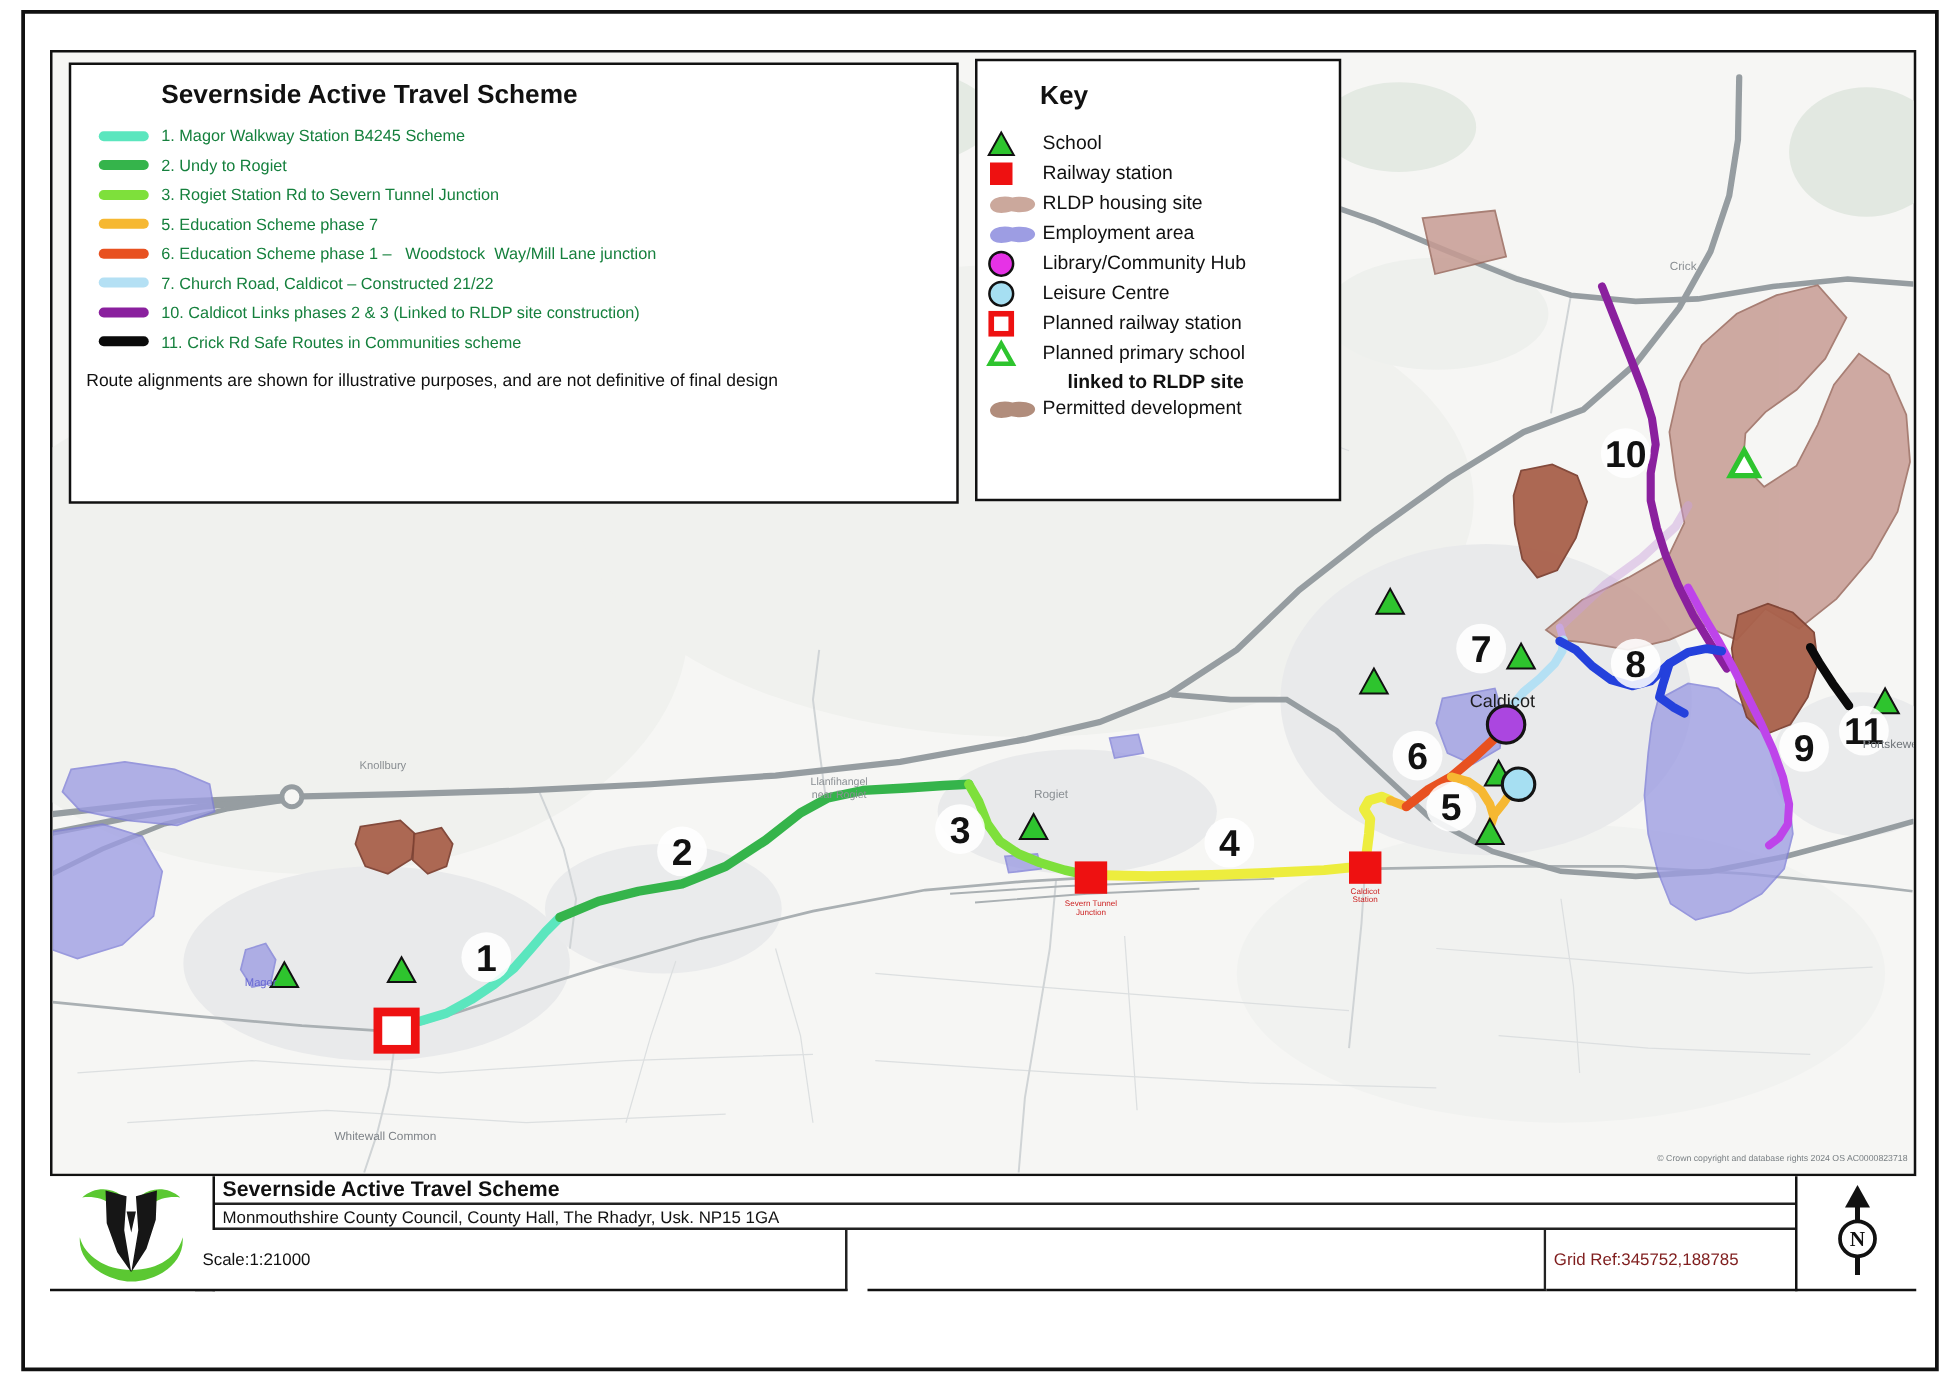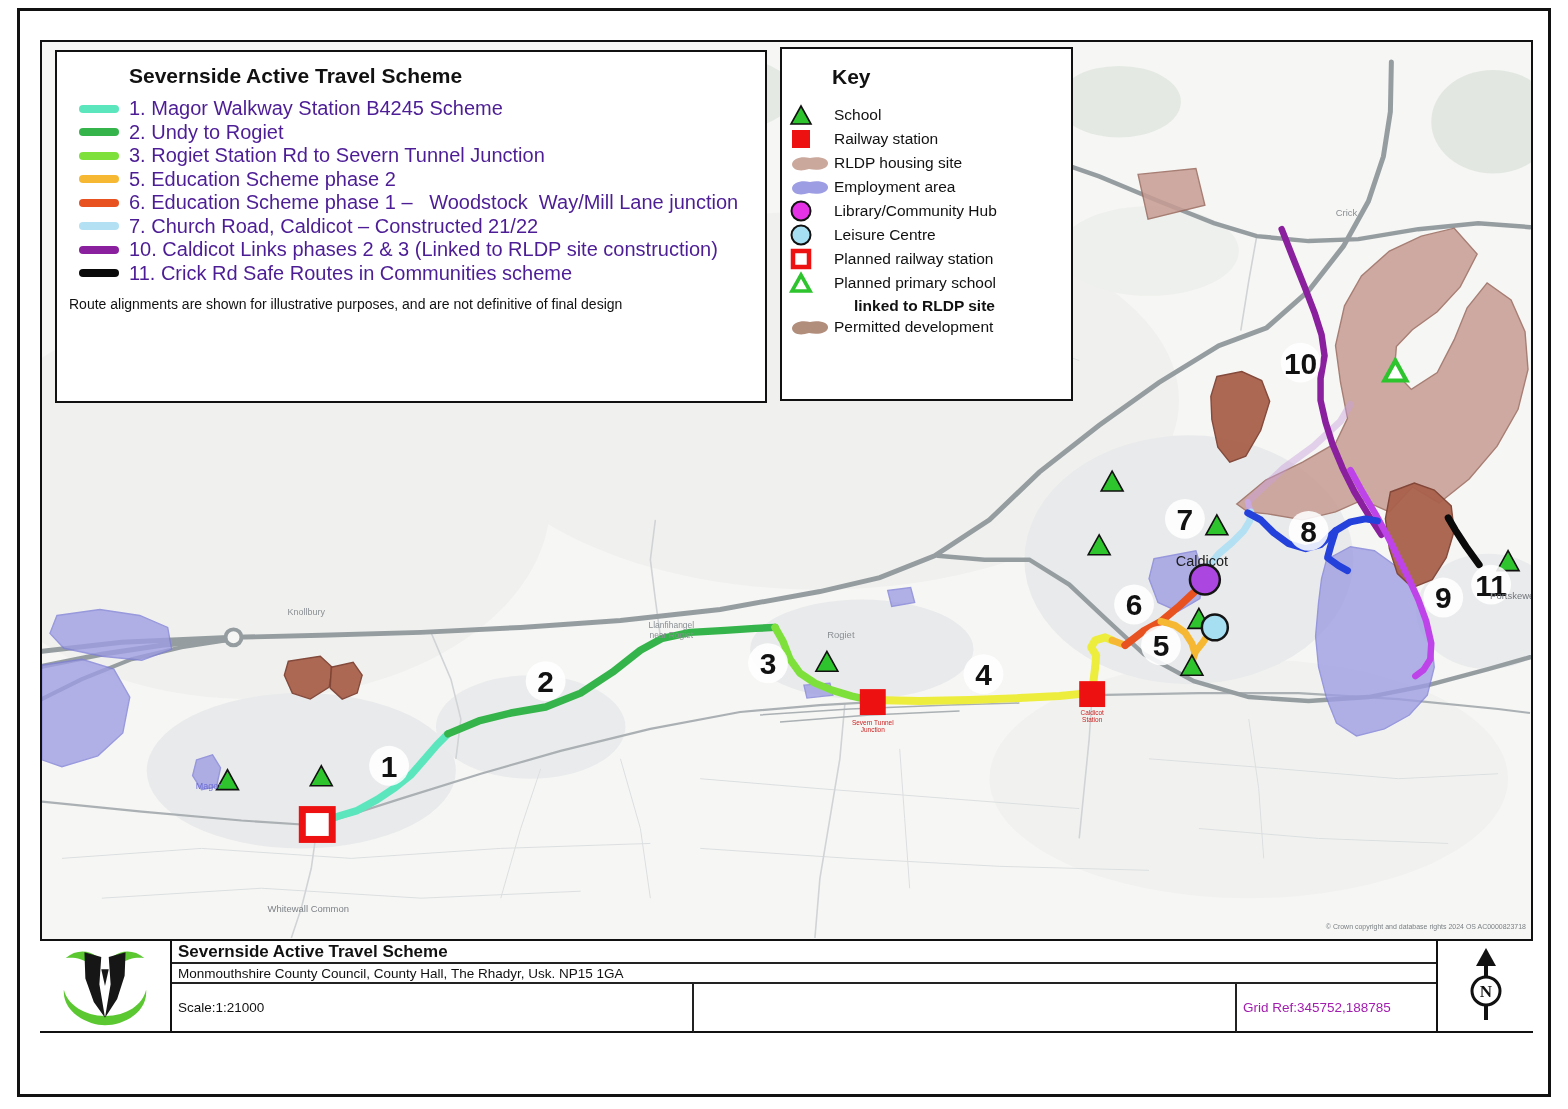--- a/index.html
+++ b/index.html
@@ -7,35 +7,35 @@
   .outer-border{position:absolute;left:17px;top:8px;width:1534px;height:1089px;border:3px solid #111;box-sizing:border-box;}
   .map-frame{position:absolute;left:40px;top:40px;width:1493px;height:901px;border:2px solid #111;box-sizing:border-box;overflow:hidden;background:#f6f6f4;}
   .map-frame svg{display:block;width:100%;height:100%;}
   .panel{position:absolute;background:#fff;border:2px solid #111;box-sizing:border-box;}
   #legend-box{left:55px;top:50px;width:712px;height:353px;}
   #key-box{left:780px;top:47px;width:293px;height:354px;}
   .legend-title{margin:12px 0 0 72px;font-size:21px;font-weight:bold;color:#111;}
   .legend-items{margin:9px 0 0 22px;}
   .leg-row{display:flex;align-items:center;height:23.5px;}
   .leg-swatch{width:40px;height:8px;border-radius:4px;margin-right:10px;flex:0 0 40px;}
-  .leg-label{font-size:20px;color:#4c1d95;white-space:nowrap;}
+  .leg-label{font-size:13px;color:#15803d;white-space:nowrap;}
   .legend-note{margin:11px 0 0 12px;font-size:14px;color:#111;}
   .key-title{margin:16px 0 0 50px;font-size:21px;font-weight:bold;color:#111;}
   .key-items{margin:14px 0 0 6px;}
   .key-row{display:flex;align-items:center;min-height:23.8px;}
   .key-icon{width:46px;flex:0 0 46px;display:flex;align-items:center;}
   .key-label{font-size:15.5px;color:#111;white-space:nowrap;}
   .key-label2{font-size:15.5px;color:#111;margin-left:66px;line-height:21px;font-weight:bold;}
   .footer-cell{position:absolute;box-sizing:border-box;background:#fff;}
   #cell-logo{left:40px;top:941px;width:132px;height:92px;border-right:2px solid #111;border-bottom:2px solid #111;display:flex;align-items:center;justify-content:center;}
   #cell-title{left:172px;top:941px;width:1264px;height:23px;border-bottom:2px solid #222;display:flex;align-items:center;padding-left:6px;font-size:17px;font-weight:bold;color:#111;}
   #cell-address{left:172px;top:964px;width:1264px;height:20px;border-bottom:2px solid #222;display:flex;align-items:center;padding-left:6px;font-size:13.5px;color:#111;}
-  #cell-scale{left:172px;top:984px;width:522px;height:49px;border-right:2px solid #222;border-bottom:2px solid #111;display:flex;align-items:center;padding-left:6px;font-size:13.5px;color:#111;}
+  #cell-scale{left:156px;top:984px;width:522px;height:49px;border-right:2px solid #222;border-bottom:2px solid #111;display:flex;align-items:center;padding-left:6px;font-size:13.5px;color:#111;}
   #cell-mid{left:694px;top:984px;width:543px;height:49px;border-right:2px solid #222;border-bottom:2px solid #111;}
-  #cell-gridref{left:1237px;top:984px;width:199px;height:49px;border-bottom:2px solid #111;display:flex;align-items:center;padding-left:6px;font-size:13.5px;color:#a21caf;}
+  #cell-gridref{left:1237px;top:984px;width:199px;height:49px;border-bottom:2px solid #111;display:flex;align-items:center;padding-left:6px;font-size:13.5px;color:#7f1d1d;}
   #cell-compass{left:1436px;top:941px;width:97px;height:92px;border-left:2px solid #111;border-bottom:2px solid #111;display:flex;align-items:center;justify-content:center;}
 </style>
 </head>
 <body>
 
 <div class="sheet">
   <div class="outer-border"></div>
 
   <div class="map-frame">
     <svg id="map-svg" viewBox="40 40 1493 901" preserveAspectRatio="none">
@@ -176,21 +176,21 @@
         <div class="leg-row">
           <span class="leg-swatch" style="background: rgb(53, 180, 75);"></span>
           <span class="leg-label">2. Undy to Rogiet</span>
         </div>
         <div class="leg-row">
           <span class="leg-swatch" style="background: rgb(126, 224, 59);"></span>
           <span class="leg-label">3. Rogiet Station Rd to Severn Tunnel Junction</span>
         </div>
         <div class="leg-row">
           <span class="leg-swatch" style="background: rgb(246, 184, 50);"></span>
-          <span class="leg-label">5. Education Scheme phase 2</span>
+          <span class="leg-label">5. Education Scheme phase 7</span>
         </div>
         <div class="leg-row">
           <span class="leg-swatch" style="background: rgb(232, 81, 32);"></span>
           <span class="leg-label">6. Education Scheme phase 1 – &nbsp;&nbsp;Woodstock &nbsp;Way/Mill Lane junction</span>
         </div>
         <div class="leg-row">
           <span class="leg-swatch" style="background: rgb(180, 224, 244);"></span>
           <span class="leg-label">7. Church Road, Caldicot – Constructed 21/22</span>
         </div>
         <div class="leg-row">

